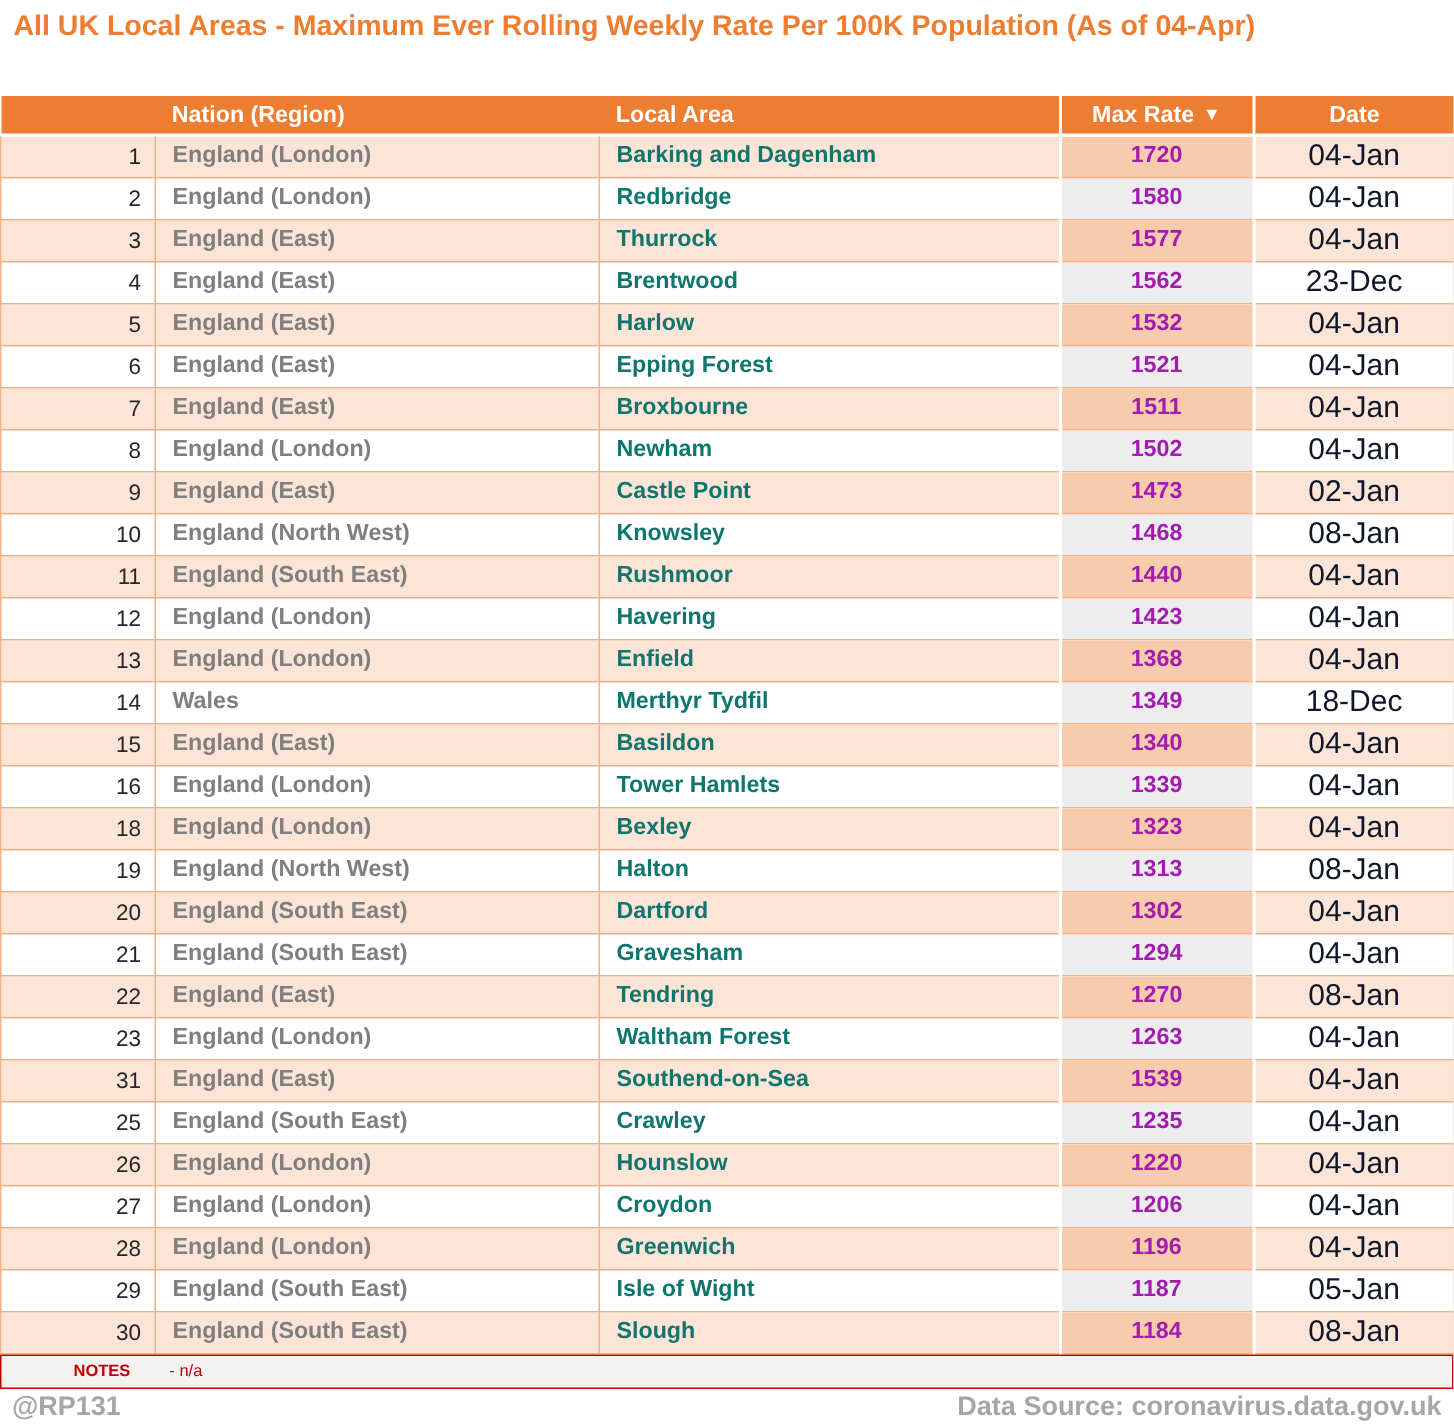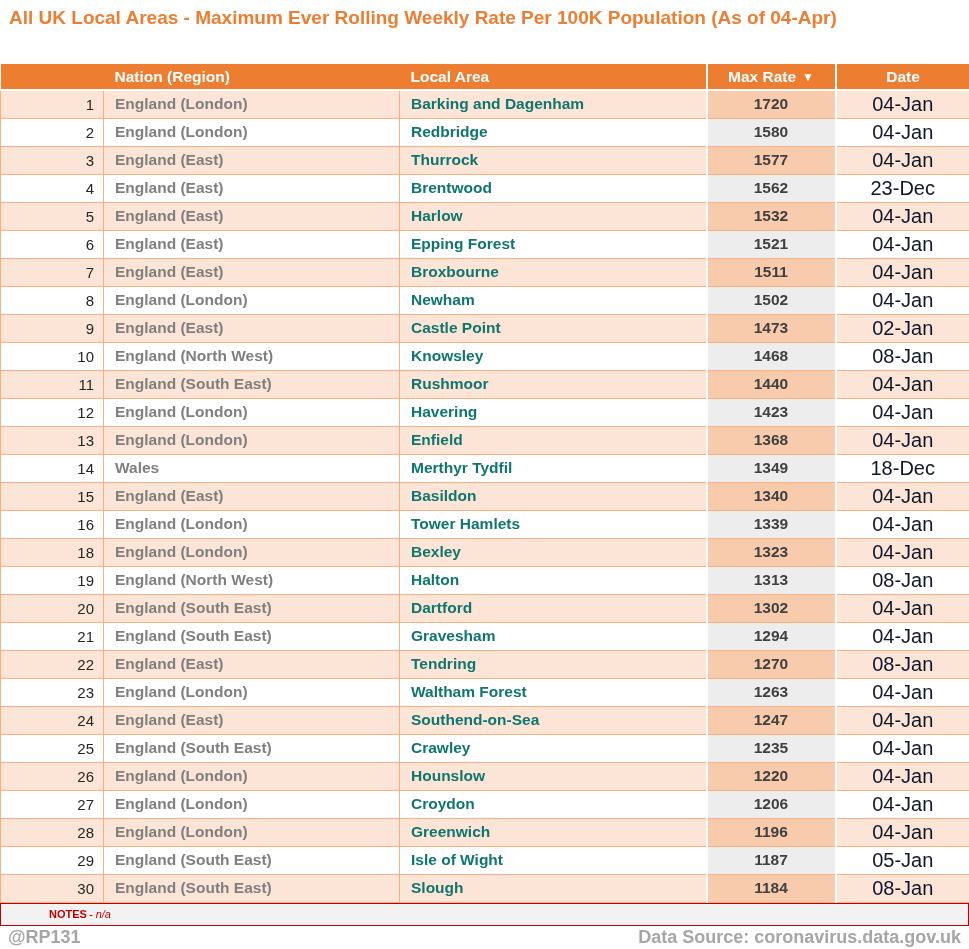--- a/index.html
+++ b/index.html
@@ -44,33 +44,33 @@
     font-size:15.5px; padding:0;
     border:1px solid #F4B183;
     white-space:nowrap; overflow:hidden;
   }
   tbody tr:nth-child(odd)  td { background:#FCE4D6; }
   tbody tr:nth-child(even) td { background:#ffffff; }
 
   td.c-rank  { text-align:right; padding-right:9px; color:#262626; font-size:15px; }
   td.c-nation{ color:#7F7F7F; font-weight:bold; padding-left:11px; }
   td.c-local { color:#0f766e; font-weight:bold; padding-left:11px; }
-  td.c-rate  { text-align:center; font-weight:bold; color:#404040; border-left:2.5px solid #ffffff; }
+  td.c-rate  { text-align:center; font-weight:bold; color:#a21caf; border-left:2.5px solid #ffffff; }
   td.c-date  { text-align:center; color:#0f172a; font-size:20px; border-left:2.5px solid #ffffff; }
   tbody tr:nth-child(odd)  td.c-rate { background:#F8CBAD; }
   tbody tr:nth-child(even) td.c-rate { background:#EDEDED; }
 
   .notes {
     height:23px; box-sizing:border-box;
     background:#F2F2F2; border:1px solid #C00000;
     display:flex; align-items:center;
     font-size:11px; color:#C00000; white-space:nowrap;
   }
   .notes-label { font-weight:bold; margin-left:48px; }
-  .notes-text  { margin-left:2px;font-style:italic; }
+  .notes-text  { margin-left:26px; }
 
   .footer {
     height:24px; box-sizing:border-box;
     display:flex; align-items:center; justify-content:space-between;
     padding:0 8px;
     font-size:18px; font-weight:bold; color:#A6A6A6; white-space:nowrap;
   }
 </style>
 </head>
 <body>
@@ -245,24 +245,24 @@
           <td class="c-date">08-Jan</td>
         </tr>
         <tr>
           <td class="c-rank">23</td>
           <td class="c-nation">England (London)</td>
           <td class="c-local">Waltham Forest</td>
           <td class="c-rate">1263</td>
           <td class="c-date">04-Jan</td>
         </tr>
         <tr>
-          <td class="c-rank">24</td>
+          <td class="c-rank">31</td>
           <td class="c-nation">England (East)</td>
           <td class="c-local">Southend-on-Sea</td>
-          <td class="c-rate">1247</td>
+          <td class="c-rate">1539</td>
           <td class="c-date">04-Jan</td>
         </tr>
         <tr>
           <td class="c-rank">25</td>
           <td class="c-nation">England (South East)</td>
           <td class="c-local">Crawley</td>
           <td class="c-rate">1235</td>
           <td class="c-date">04-Jan</td>
         </tr>
         <tr>

